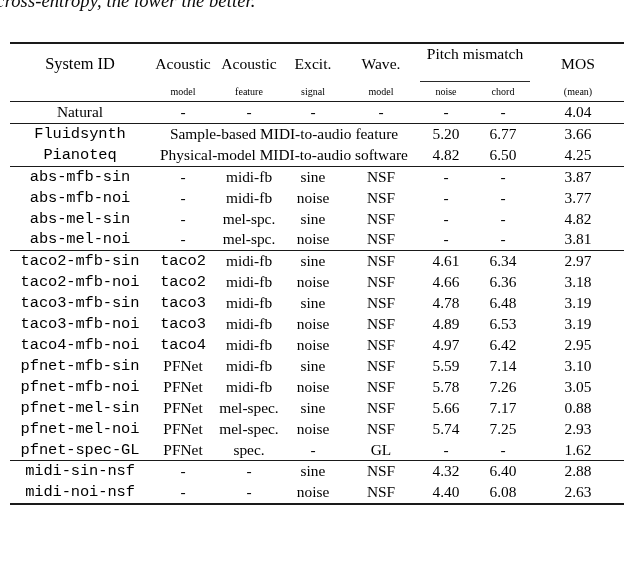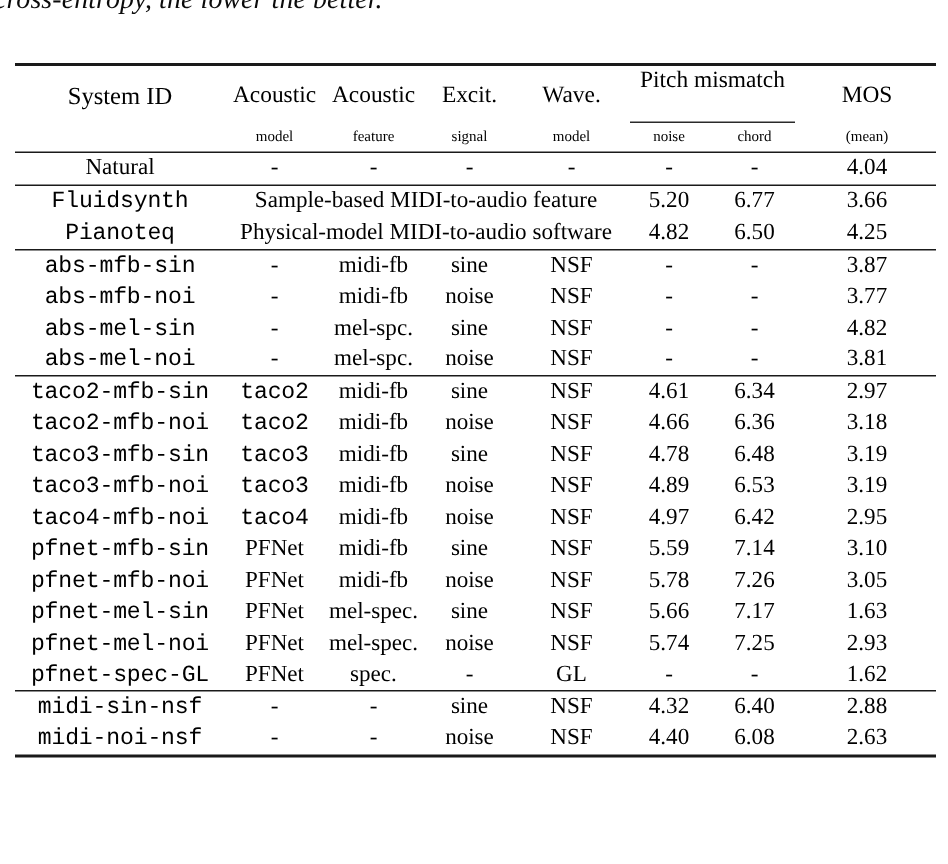--- a/index.html
+++ b/index.html
@@ -307,21 +307,21 @@
           <td>3.05</td>
         </tr>
         <tr class="drow">
           <td class="sysid-cell">pfnet-mel-sin</td>
           <td>PFNet</td>
           <td>mel-spec.</td>
           <td>sine</td>
           <td>NSF</td>
           <td>5.66</td>
           <td>7.17</td>
-          <td>1.63</td>
+          <td>0.88</td>
         </tr>
         <tr class="drow">
           <td class="sysid-cell">pfnet-mel-noi</td>
           <td>PFNet</td>
           <td>mel-spec.</td>
           <td>noise</td>
           <td>NSF</td>
           <td>5.74</td>
           <td>7.25</td>
           <td>2.93</td>

